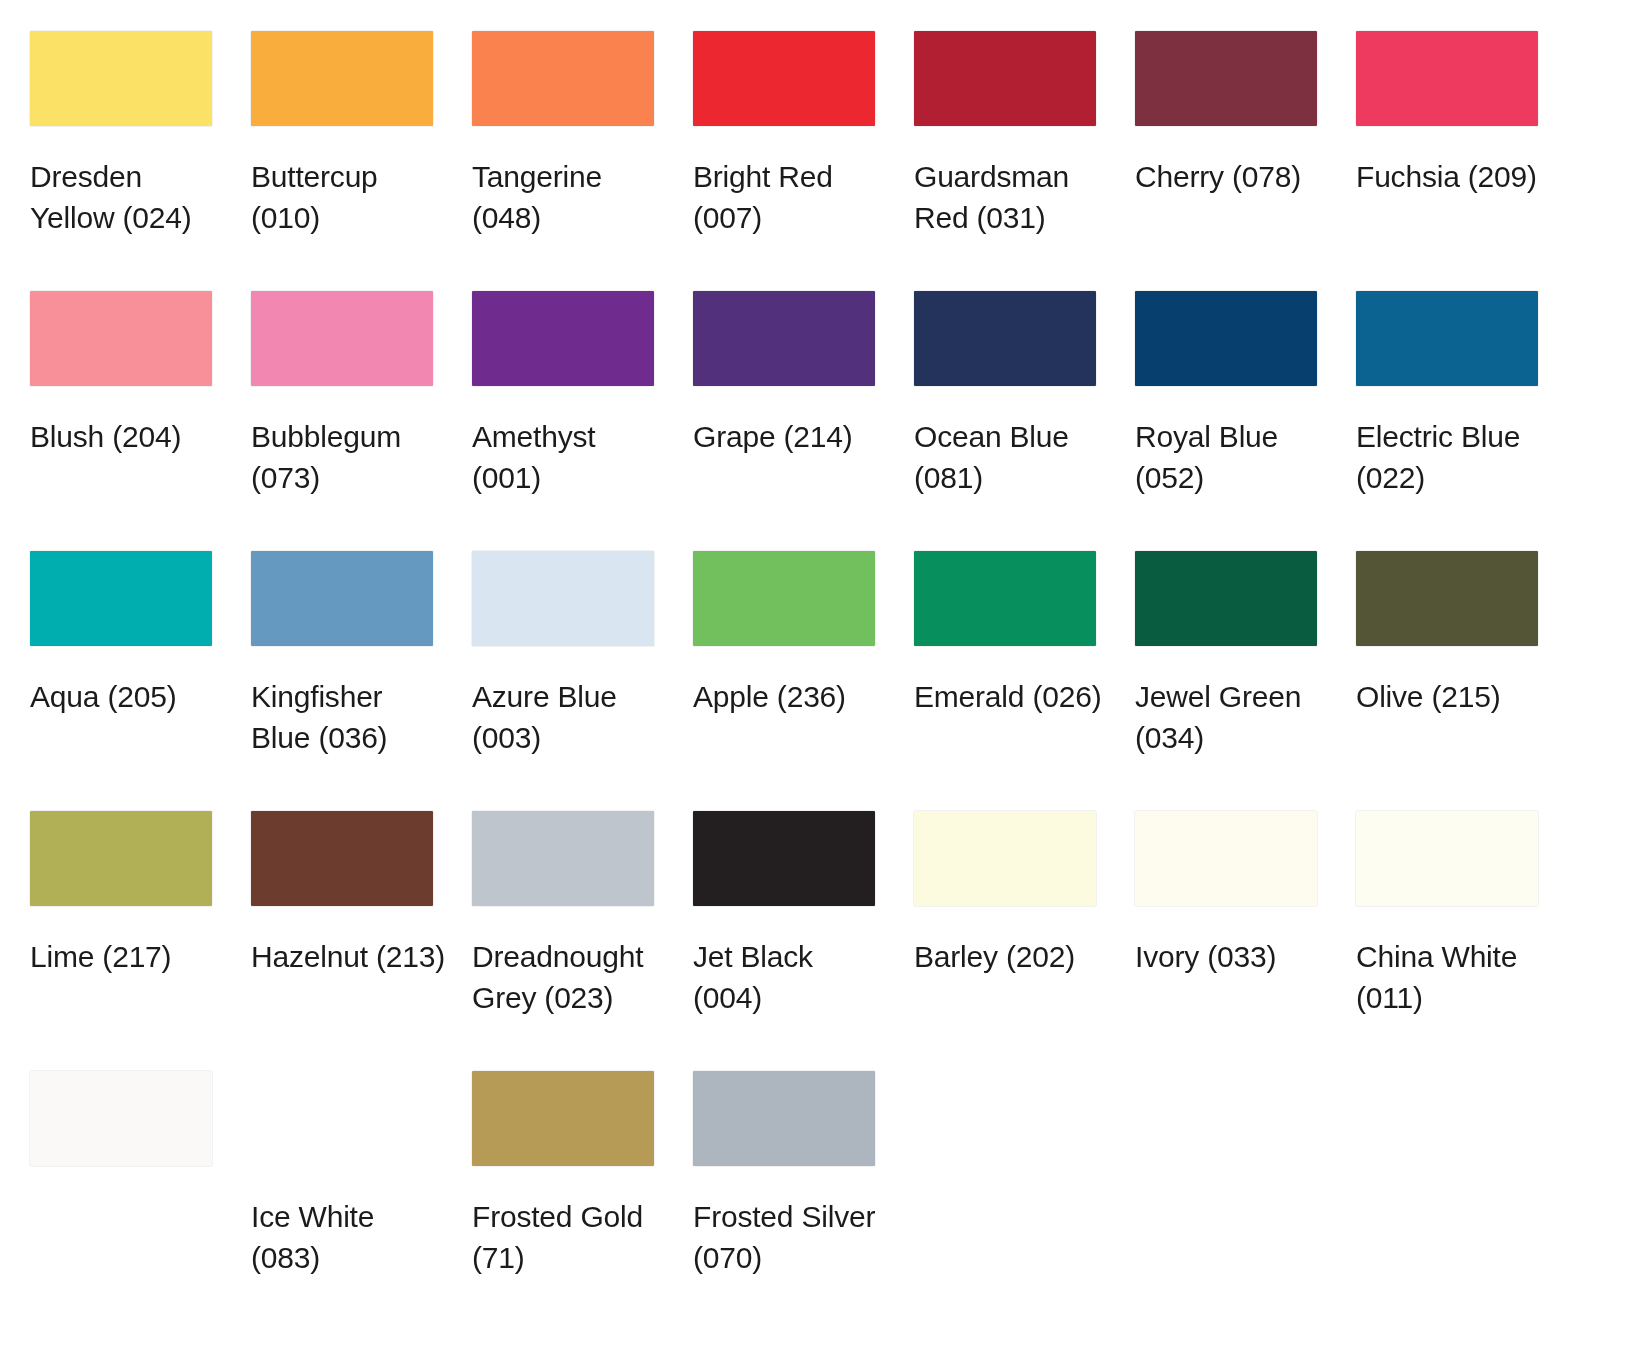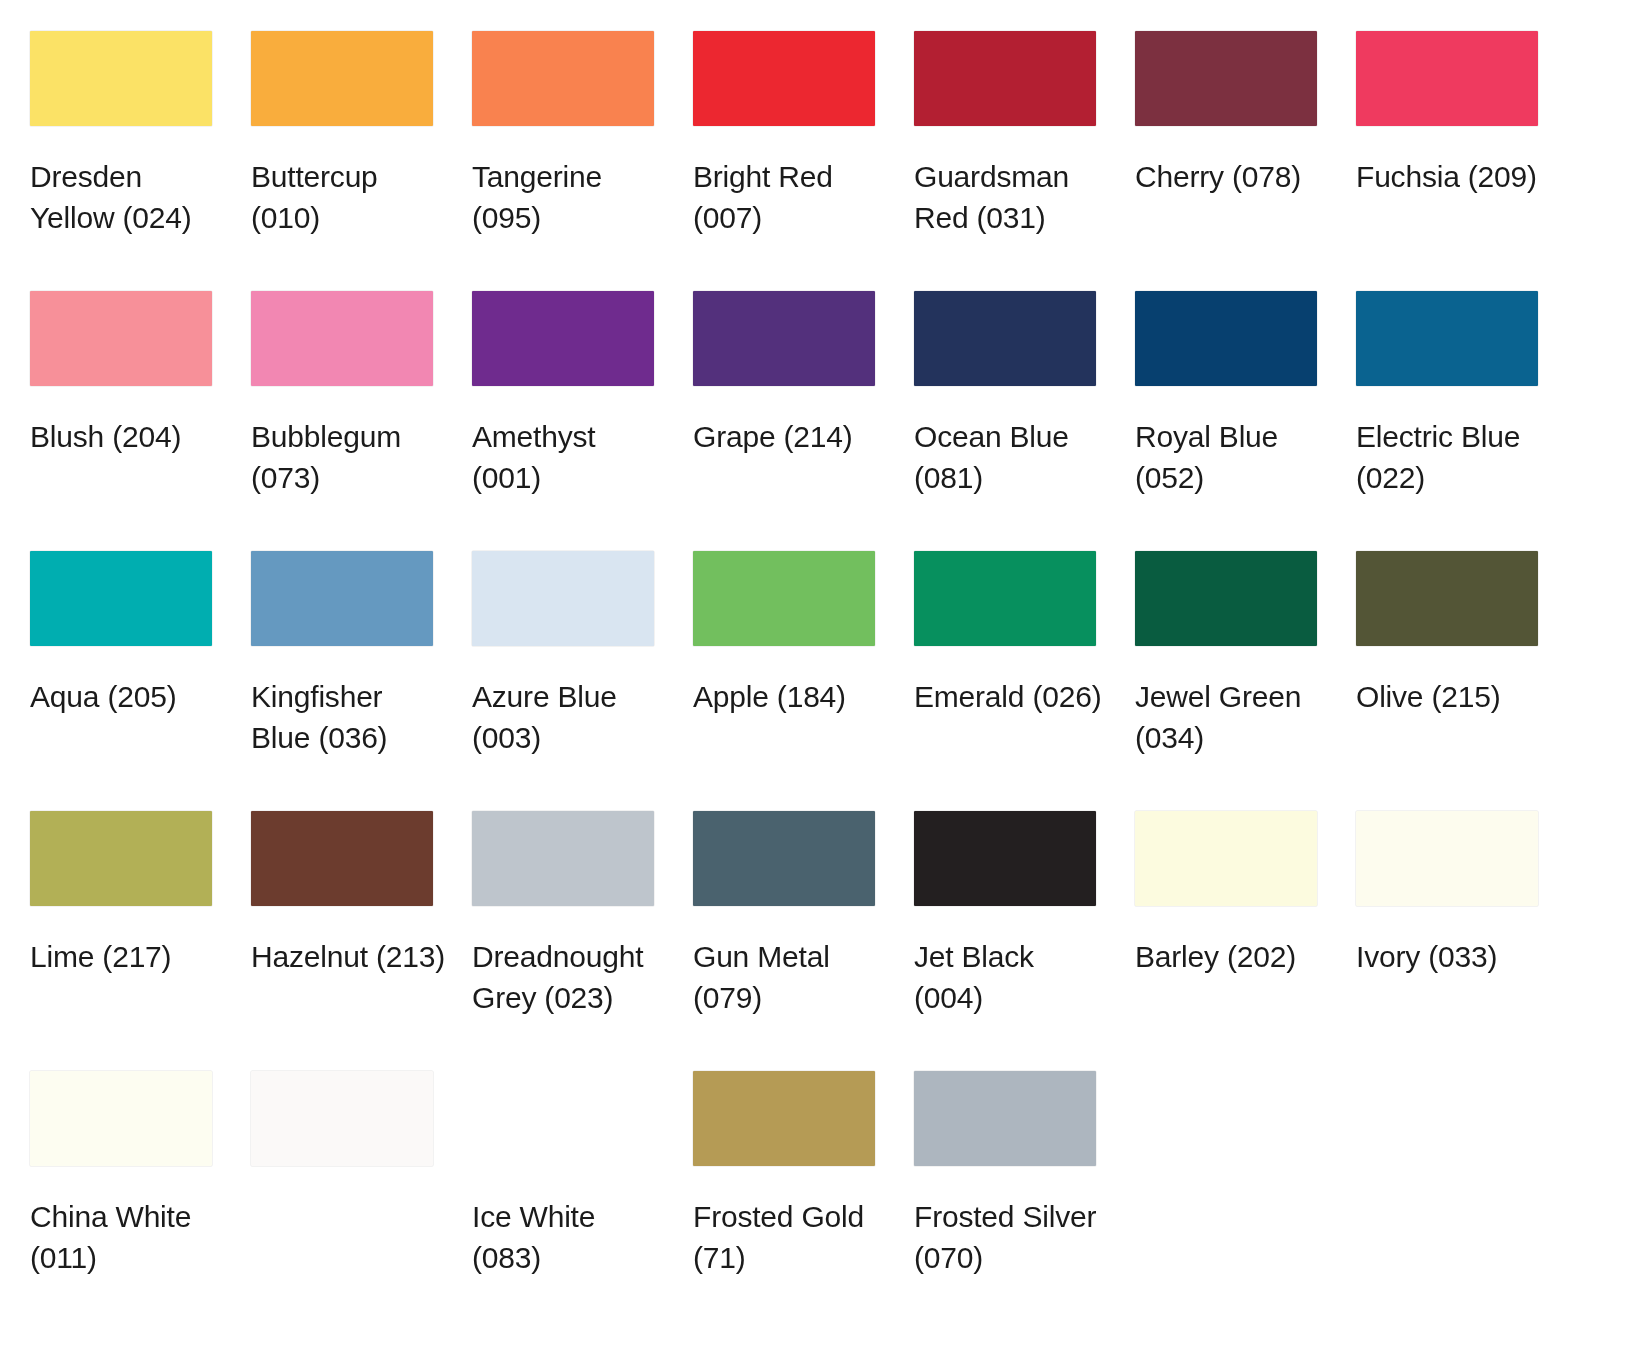--- a/index.html
+++ b/index.html
@@ -64,21 +64,21 @@
     <div class="swatch-cell">
       <div class="swatch-chip has-edge" style="background: rgb(251, 226, 102);"></div>
       <div class="swatch-label">Dresden Yellow (024)</div>
     </div>
     <div class="swatch-cell">
       <div class="swatch-chip has-edge" style="background: rgb(249, 173, 61);"></div>
       <div class="swatch-label">Buttercup (010)</div>
     </div>
     <div class="swatch-cell">
       <div class="swatch-chip has-edge" style="background: rgb(249, 130, 79);"></div>
-      <div class="swatch-label">Tangerine (095)</div>
+      <div class="swatch-label">Tangerine (048)</div>
     </div>
     <div class="swatch-cell">
       <div class="swatch-chip has-edge" style="background: rgb(236, 39, 48);"></div>
       <div class="swatch-label">Bright Red (007)</div>
     </div>
     <div class="swatch-cell">
       <div class="swatch-chip has-edge" style="background: rgb(179, 31, 50);"></div>
       <div class="swatch-label">Guardsman Red (031)</div>
     </div>
     <div class="swatch-cell">
@@ -124,21 +124,21 @@
     <div class="swatch-cell">
       <div class="swatch-chip has-edge" style="background: rgb(101, 153, 192);"></div>
       <div class="swatch-label">Kingfisher Blue (036)</div>
     </div>
     <div class="swatch-cell">
       <div class="swatch-chip has-edge" style="background: rgb(217, 229, 241);"></div>
       <div class="swatch-label">Azure Blue (003)</div>
     </div>
     <div class="swatch-cell">
       <div class="swatch-chip has-edge" style="background: rgb(114, 191, 94);"></div>
-      <div class="swatch-label">Apple (184)</div>
+      <div class="swatch-label">Apple (236)</div>
     </div>
     <div class="swatch-cell">
       <div class="swatch-chip has-edge" style="background: rgb(7, 144, 94);"></div>
       <div class="swatch-label">Emerald (026)</div>
     </div>
     <div class="swatch-cell">
       <div class="swatch-chip has-edge" style="background: rgb(9, 92, 64);"></div>
       <div class="swatch-label">Jewel Green (034)</div>
     </div>
     <div class="swatch-cell">
@@ -149,24 +149,20 @@
       <div class="swatch-chip has-edge" style="background: rgb(178, 176, 86);"></div>
       <div class="swatch-label">Lime (217)</div>
     </div>
     <div class="swatch-cell">
       <div class="swatch-chip has-edge" style="background: rgb(108, 60, 46);"></div>
       <div class="swatch-label">Hazelnut (213)</div>
     </div>
     <div class="swatch-cell">
       <div class="swatch-chip has-edge" style="background: rgb(190, 197, 204);"></div>
       <div class="swatch-label">Dreadnought Grey (023)</div>
-    </div>
-    <div class="swatch-cell">
-      <div class="swatch-chip has-edge" style="background: rgb(74, 98, 110);"></div>
-      <div class="swatch-label">Gun Metal (079)</div>
     </div>
     <div class="swatch-cell">
       <div class="swatch-chip has-edge" style="background: rgb(35, 31, 32);"></div>
       <div class="swatch-label">Jet Black (004)</div>
     </div>
     <div class="swatch-cell">
       <div class="swatch-chip has-edge" style="background: rgb(252, 251, 223);"></div>
       <div class="swatch-label">Barley (202)</div>
     </div>
     <div class="swatch-cell">

